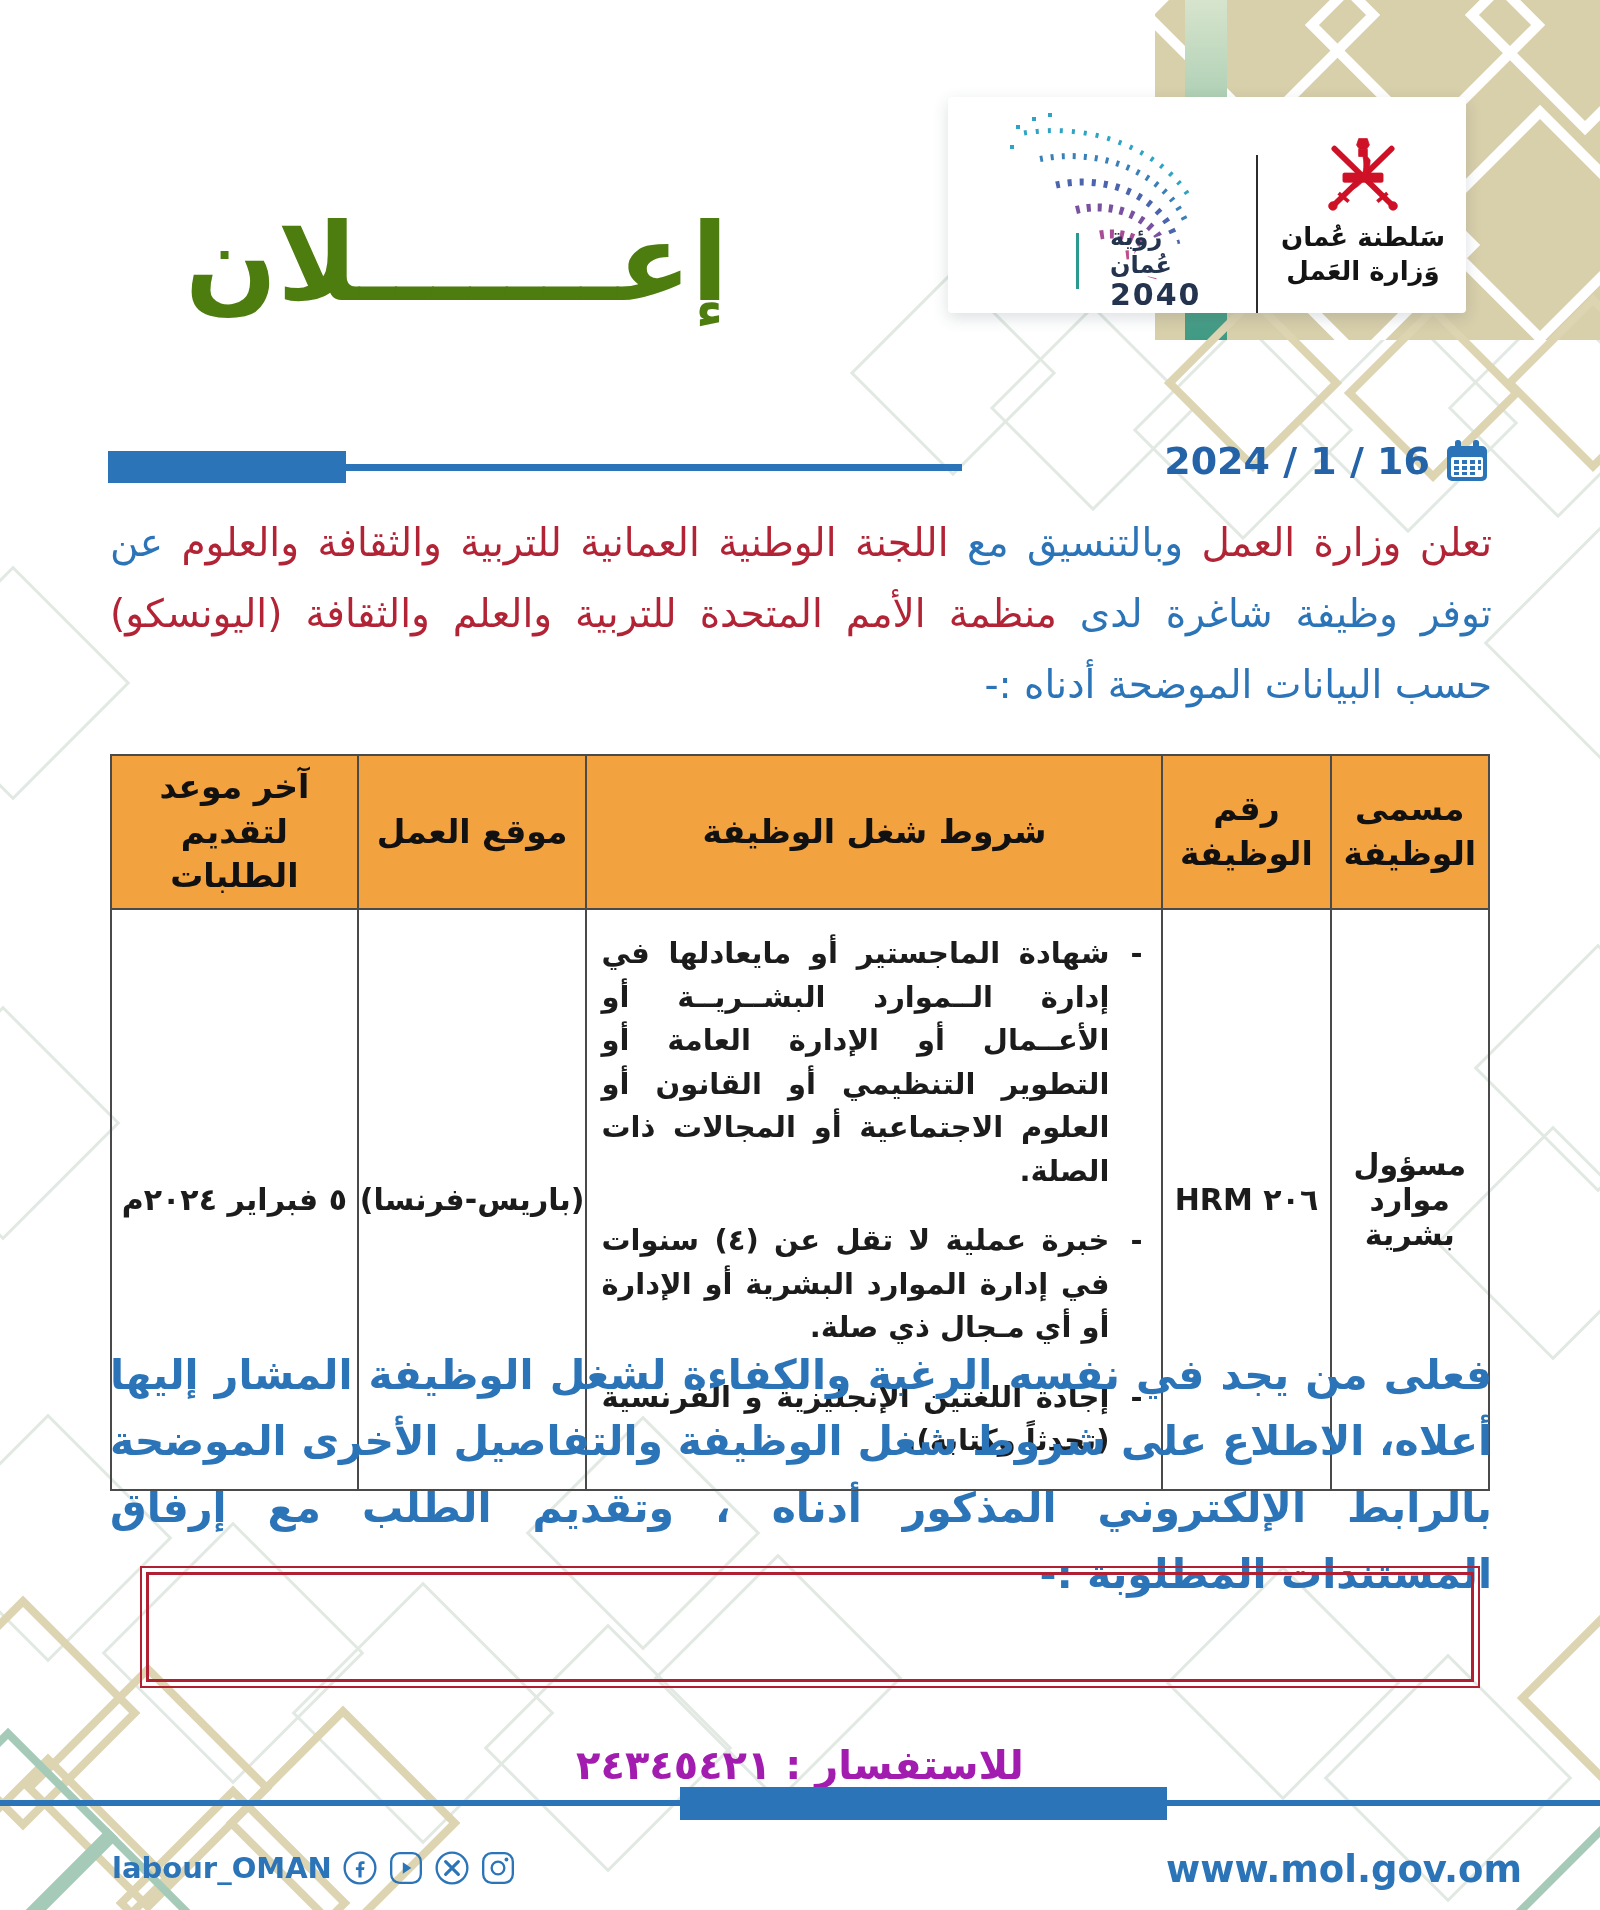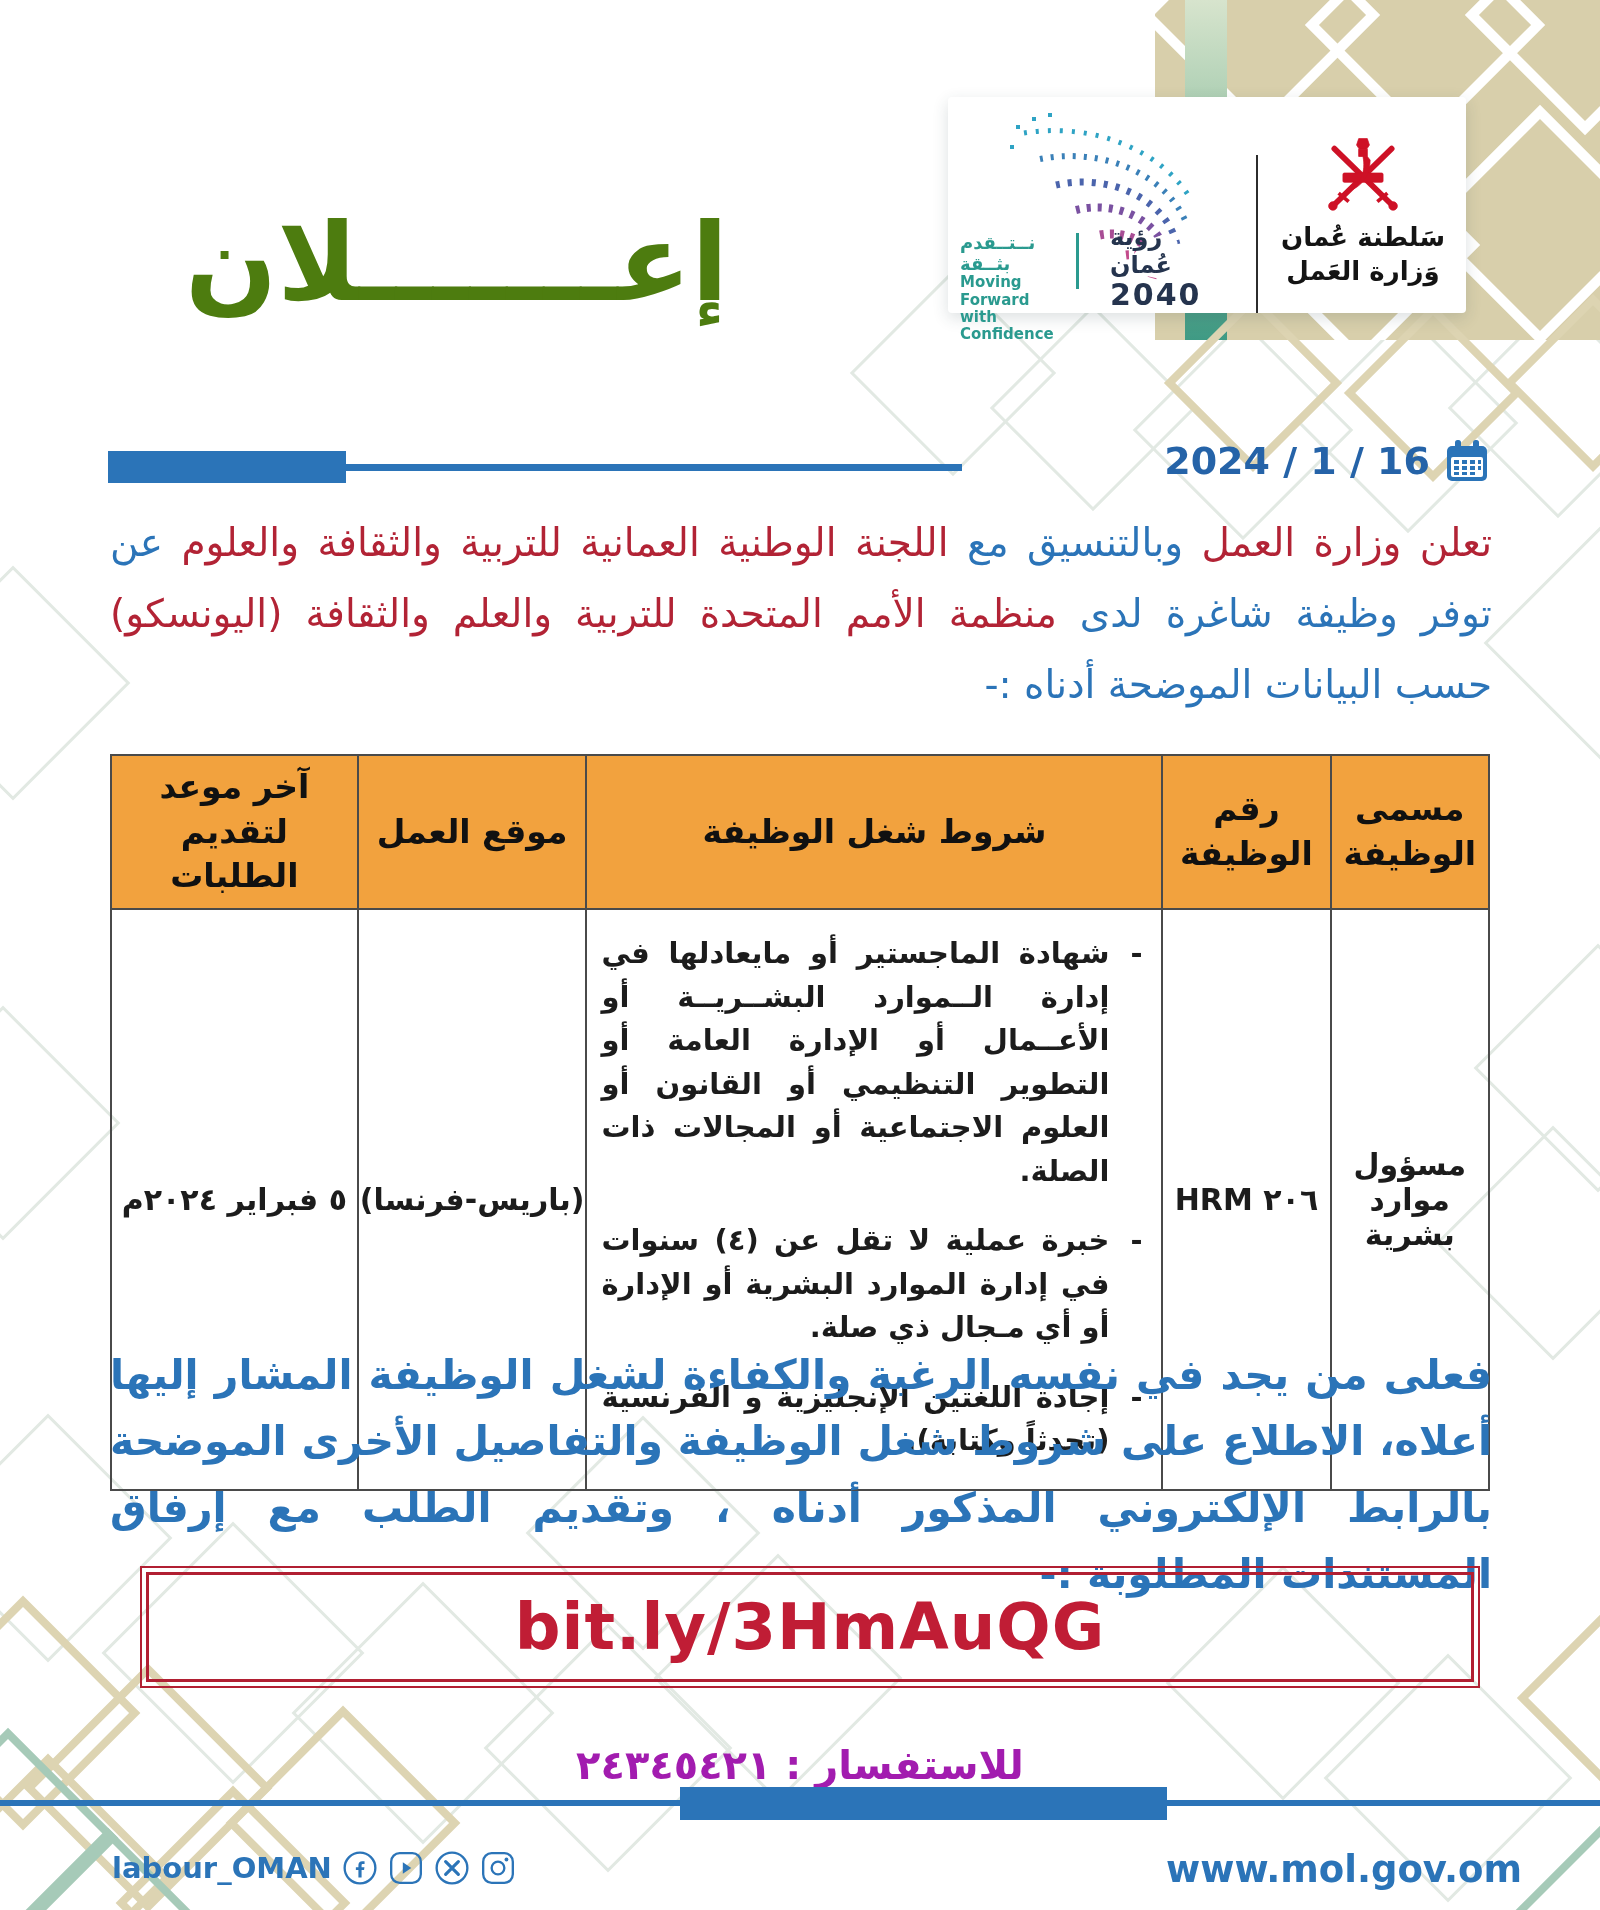--- a/index.html
+++ b/index.html
@@ -118,25 +118,20 @@
   <div class="dm tanline" style="left:260px;top:1740px;width:150px;height:150px;"></div>
   <div class="dm tealline" style="left:-70px;top:1760px;width:140px;height:140px;"></div>
   <div class="dm tealline" style="left:30px;top:1860px;width:140px;height:140px;"></div>
   <div class="dm tealline" style="left:1540px;top:1840px;width:140px;height:140px;"></div>
   <div class="dm tanline" style="left:1545px;top:1630px;width:120px;height:120px;"></div>
 </div>
 
 <h1 class="title">إعـــــــلان</h1>
 
 <div class="logo-card">
-  <div class="tagline">
-    <div class="ar">نــتــقدم بثــقة</div>
-    <div class="en">Moving Forward</div>
-    <div class="en">with Confidence</div>
-  </div>
   <div class="teal-vbar"></div>
 
   <svg class="vision-swirl" width="238" height="198" viewBox="0 0 238 198">
     <path d="M38,28 A152,122 0 0 1 206,96" fill="none" stroke="#2ea3c4" stroke-width="5" stroke-dasharray="3 9"></path>
     <path d="M54,54 A122,96 0 0 1 201,120" fill="none" stroke="#3a80b8" stroke-width="6" stroke-dasharray="3 8"></path>
     <path d="M70,80 A96,76 0 0 1 191,140" fill="none" stroke="#4b64ac" stroke-width="7" stroke-dasharray="4 8"></path>
     <path d="M90,105 A70,56 0 0 1 181,156" fill="none" stroke="#7a51a1" stroke-width="8" stroke-dasharray="4 7"></path>
     <path d="M114,130 A46,36 0 0 1 171,166" fill="none" stroke="#a84d95" stroke-width="9" stroke-dasharray="4 6"></path>
     <path d="M140,150 A23,19 0 0 1 166,173" fill="none" stroke="#c34b8b" stroke-width="9" stroke-dasharray="3 5"></path>
     <rect x="30" y="20" width="4" height="4" fill="#2ea3c4"></rect>
@@ -238,21 +233,20 @@
       <td>(باريس-فرنسا)</td>
       <td>٥ فبراير ٢٠٢٤م</td>
     </tr>
   </tbody>
 </table>
 
 <p class="outro">فعلى من يجد في نفسه الرغبة والكفاءة لشغل الوظيفة المشار إليها أعلاه، الاطلاع على شروط شغل الوظيفة والتفاصيل الأخرى الموضحة بالرابط الإلكتروني المذكور أدناه ، وتقديم الطلب مع إرفاق المستندات المطلوبة :-</p>
 
 <div class="link-box">
   <div class="inner"></div>
-  <span class="link-text">bit.ly/3HmAuQG</span>
 </div>
 
 <div class="inquiry">للاستفسار : ٢٤٣٤٥٤٢١</div>
 
 <div class="foot-thin"></div>
 <div class="foot-thick"></div>
 
 <div class="social-row">
   <span class="handle">labour_OMAN</span>
   <svg class="icon-btn" viewBox="0 0 34 34">

